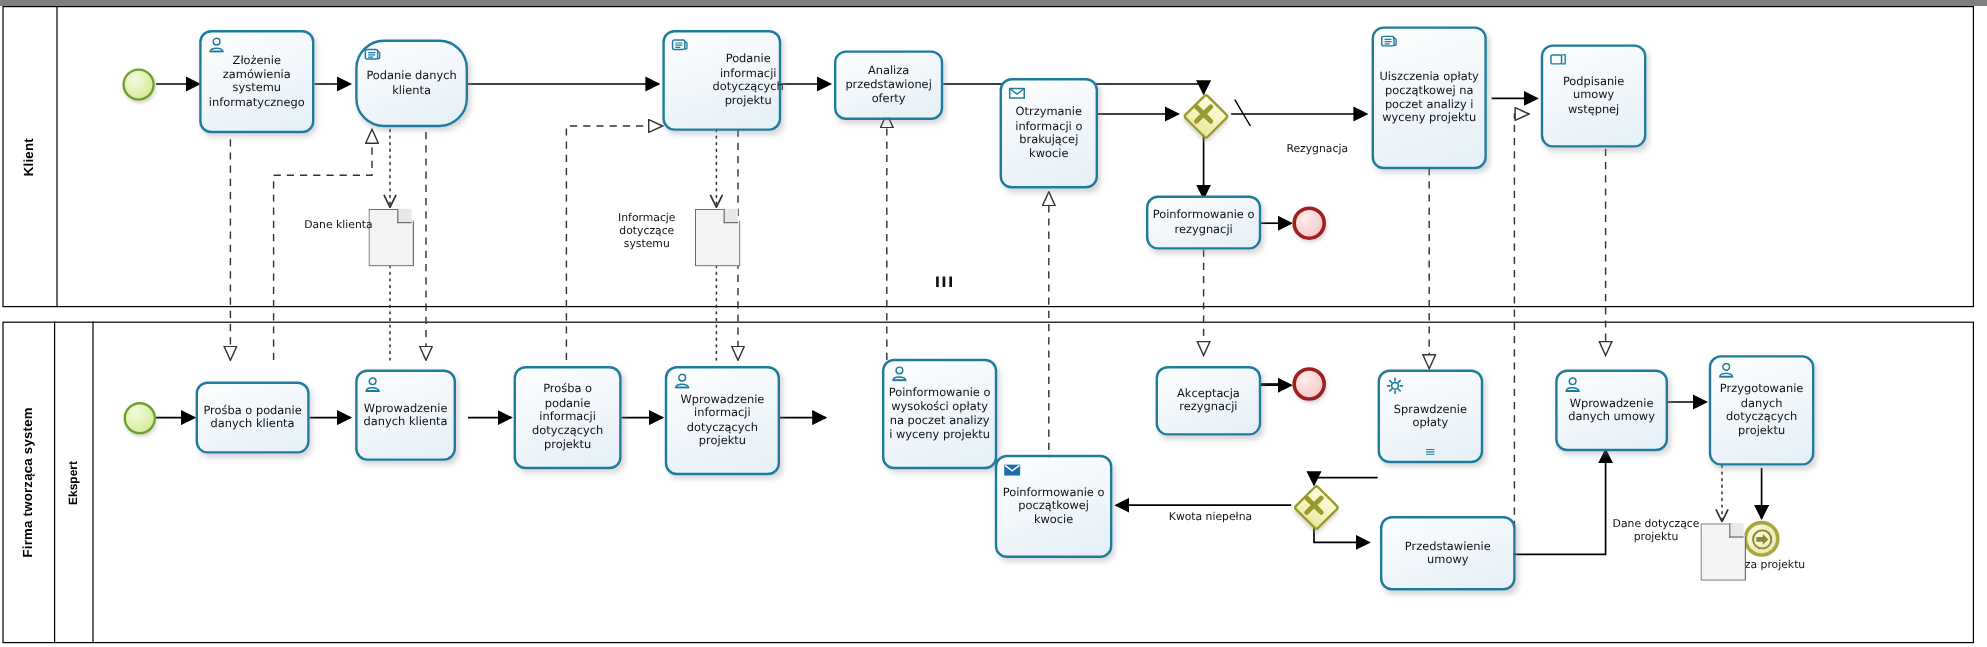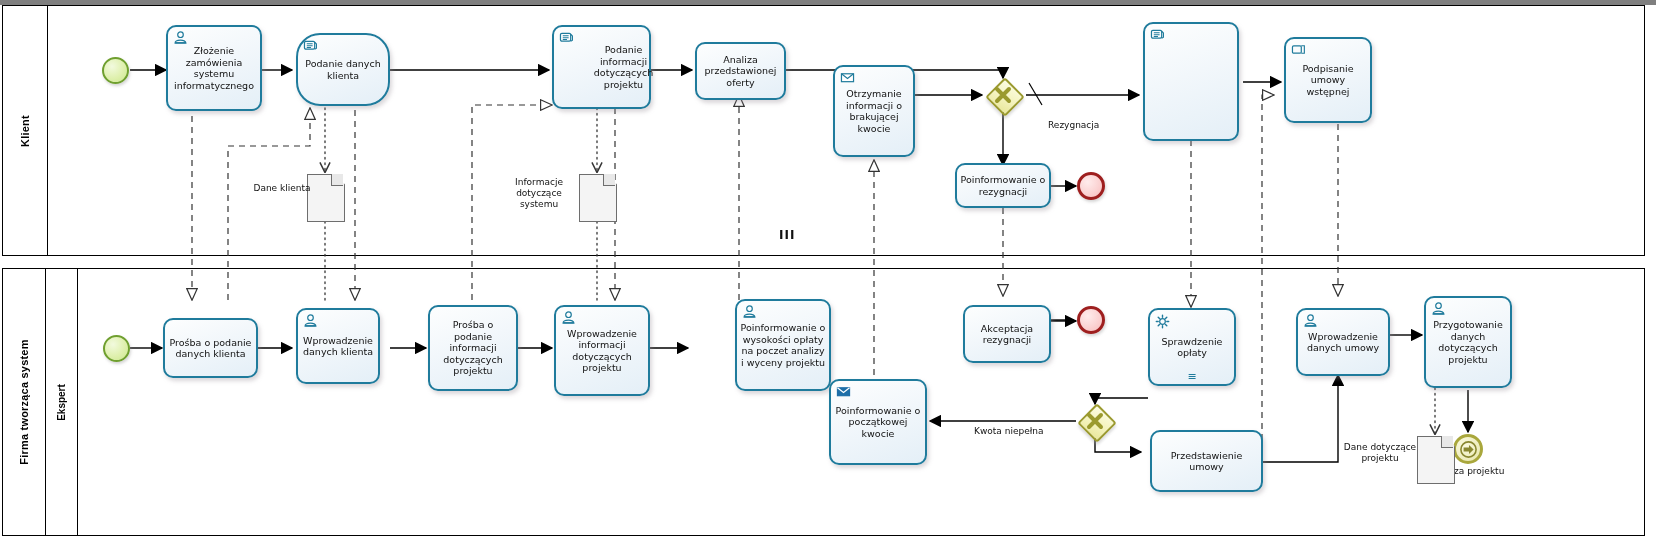--- a/index.html
+++ b/index.html
@@ -163,21 +163,21 @@
 
     <g stroke="#333" stroke-width="1.3" fill="none" stroke-dotted="" stroke-dasharray="1.5,4" stroke-linecap="round">
       <path d="M325,108 L325,172" marker-end="url(#darr)"></path>
       <path d="M325,216 L325,300"></path>
       <path d="M597,108 L597,172" marker-end="url(#darr)"></path>
       <path d="M597,216 L597,300"></path>
       <path d="M1435,388 L1435,434" marker-end="url(#darr)"></path>
     </g>
   </svg>
 
-  <div class="flowlabel" style="left:1048px;top:120px;text-align:right;">Rezygnacja</div>
+  <div class="flowlabel" style="left:1072px;top:120px;text-align:right;">Rezygnacja</div>
   <div class="flowlabel" style="left:974px;top:426px;">Kwota niepełna</div>
 
   <div class="ev ev-start" style="left:102px;top:57px;width:27px;height:27px;"></div>
   <div class="ev ev-end" style="left:1077px;top:172px;width:28px;height:28px;"></div>
 
   <div class="task" style="left:166px;top:25px;width:96px;height:86px;">
     <svg class="ticon" viewBox="0 0 16 14">
       <circle cx="8" cy="4" r="3" fill="none" stroke="#1f7b9c" stroke-width="1.3"></circle>
       <path d="M2.2,13 C2.2,8.8 13.8,8.8 13.8,13 z" fill="none" stroke="#1f7b9c" stroke-width="1.3"></path>
       <path d="M2.6,12.6 L13.4,12.6" stroke="#1f7b9c" stroke-width="1.3"></path>
@@ -218,20 +218,21 @@
   <div class="task" style="left:955px;top:163px;width:96px;height:45px;">
     <div class="tlabel">Poinformowanie o rezygnacji</div>
   </div>
 
   <div class="task" style="left:1143px;top:22px;width:96px;height:119px;">
     <svg class="ticon" viewBox="0 0 16 14">
       <rect x="1.5" y="2.5" width="11" height="8.5" rx="1.5" fill="none" stroke="#1f7b9c" stroke-width="1.3"></rect>
       <path d="M4,5.2 L10.3,5.2 M4,7.2 L10.3,7.2 M4,9.2 L8.5,9.2" stroke="#1f7b9c" stroke-width="1.1"></path>
       <path d="M12.5,3.5 L14.4,5.4 L14.4,10 L12.5,11" fill="none" stroke="#1f7b9c" stroke-width="1.2"></path>
     </svg>
+    <div class="tlabel">Uiszczenia opłaty początkowej na poczet analizy i wyceny projektu</div>
   </div>
 
   <div class="task" style="left:1284px;top:37px;width:88px;height:86px;">
     <svg class="ticon" viewBox="0 0 16 14">
       <rect x="1.5" y="3" width="9.5" height="8" rx="1.3" fill="none" stroke="#1f7b9c" stroke-width="1.3"></rect>
       <path d="M11,3 L14.3,3 L14.3,11 L11,11" fill="none" stroke="#1f7b9c" stroke-width="1.2"></path>
     </svg>
     <div class="tlabel">Podpisanie umowy wstępnej</div>
   </div>
 
@@ -350,15 +351,15 @@
     <div class="gwbox"></div>
     <svg class="gwx" viewBox="0 0 34 34">
       <path d="M11,11 L23,23 M23,11 L11,23" stroke="#9b9a2e" stroke-width="4" stroke-linecap="round"></path>
     </svg>
   </div>
 
   <div class="dataobj" style="left:1417px;top:436px;">
     <div class="sheet"></div>
       <div class="fold"></div>
   </div>
-  <div class="dataobj-label" style="left:1343px;top:432px;margin-top:10px;">Dane dotyczące projektu</div>
+  <div class="dataobj-label" style="left:1343px;top:432px;">Dane dotyczące projektu</div>
 
 </div>
 
 </body></html>

